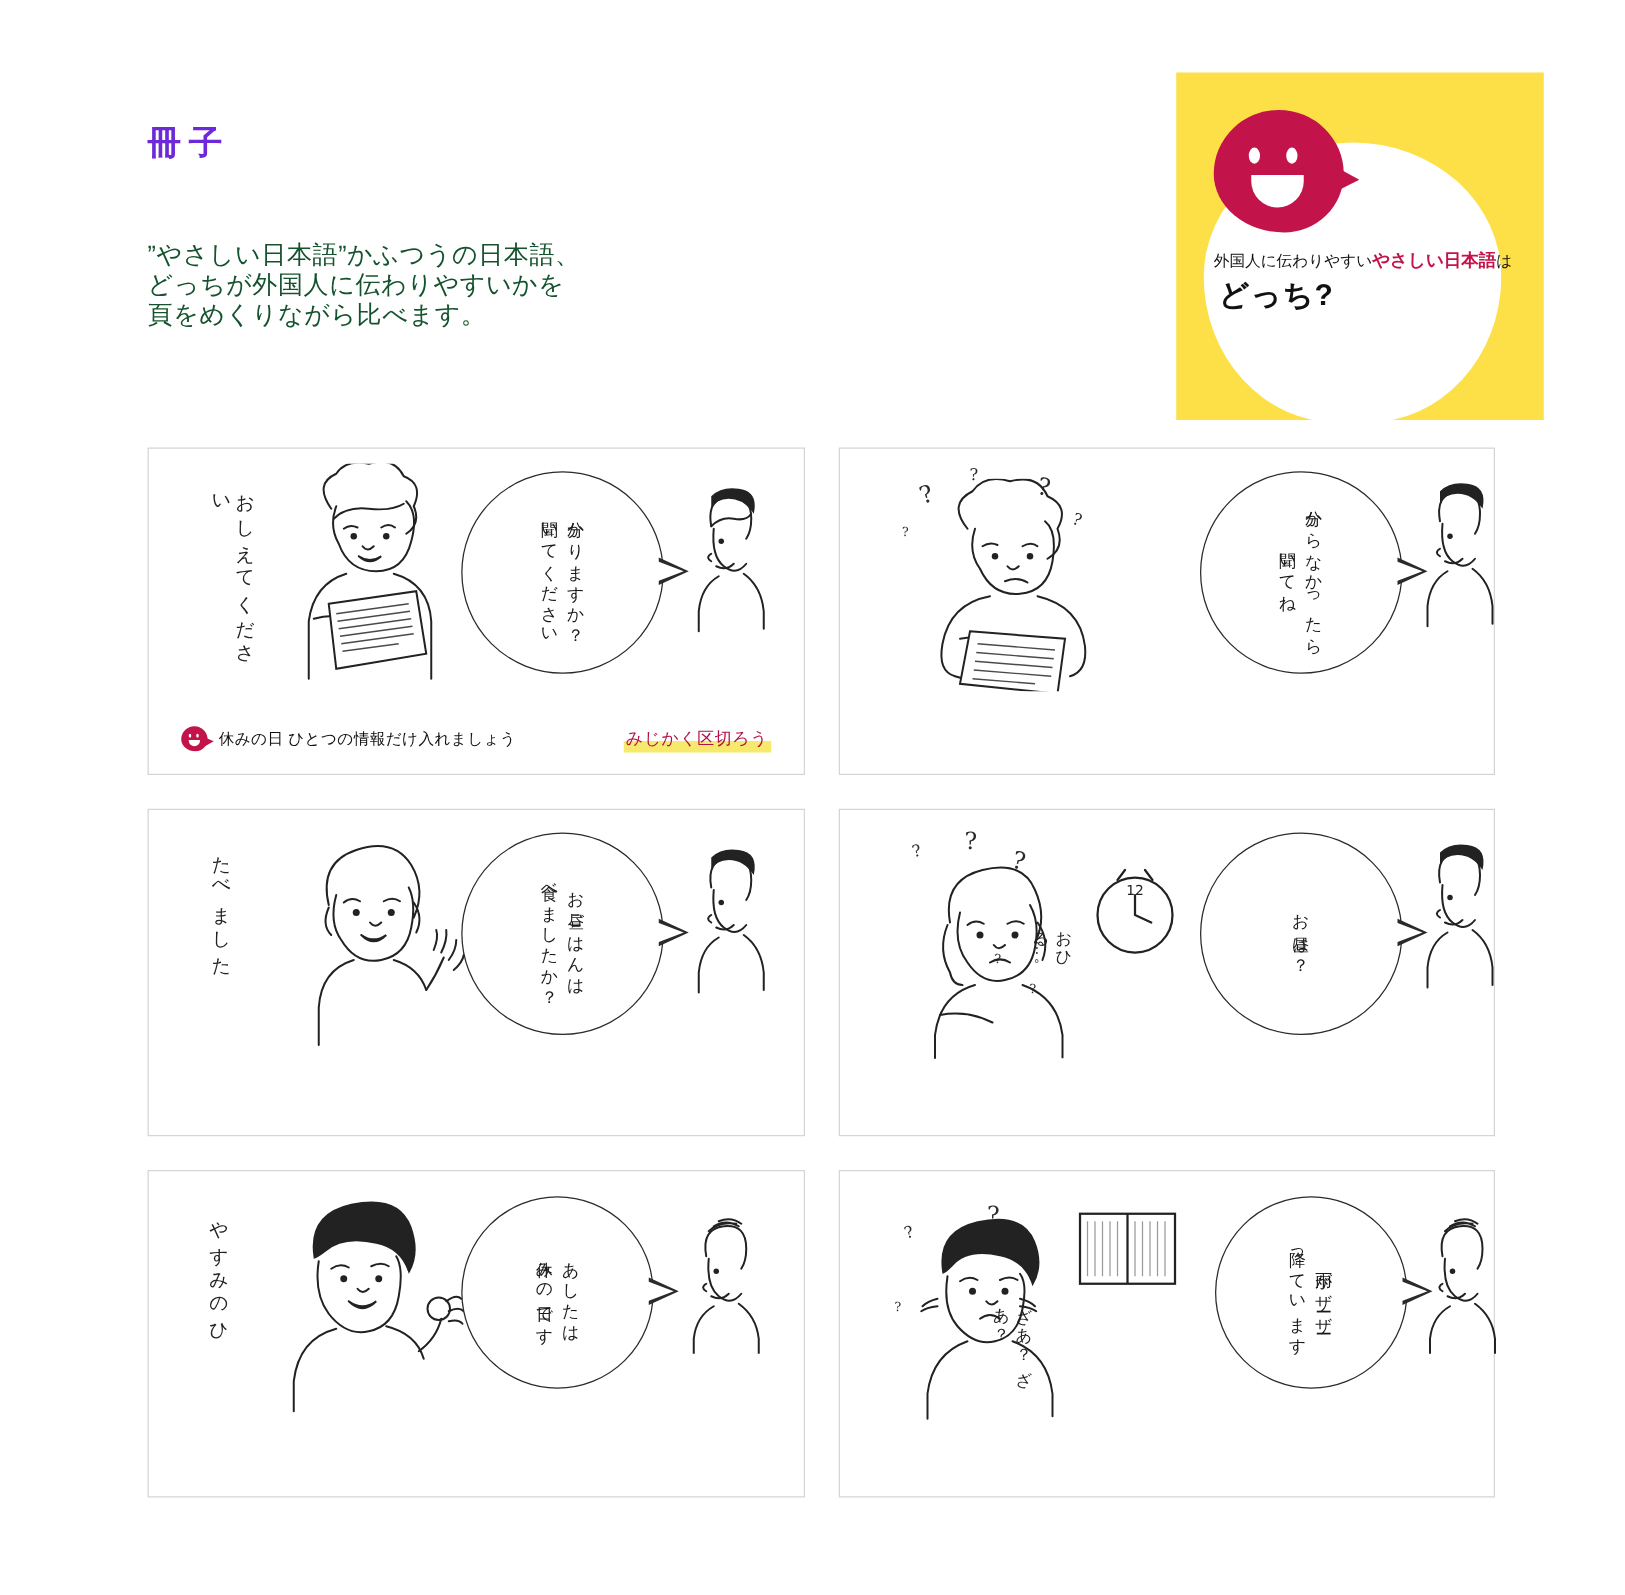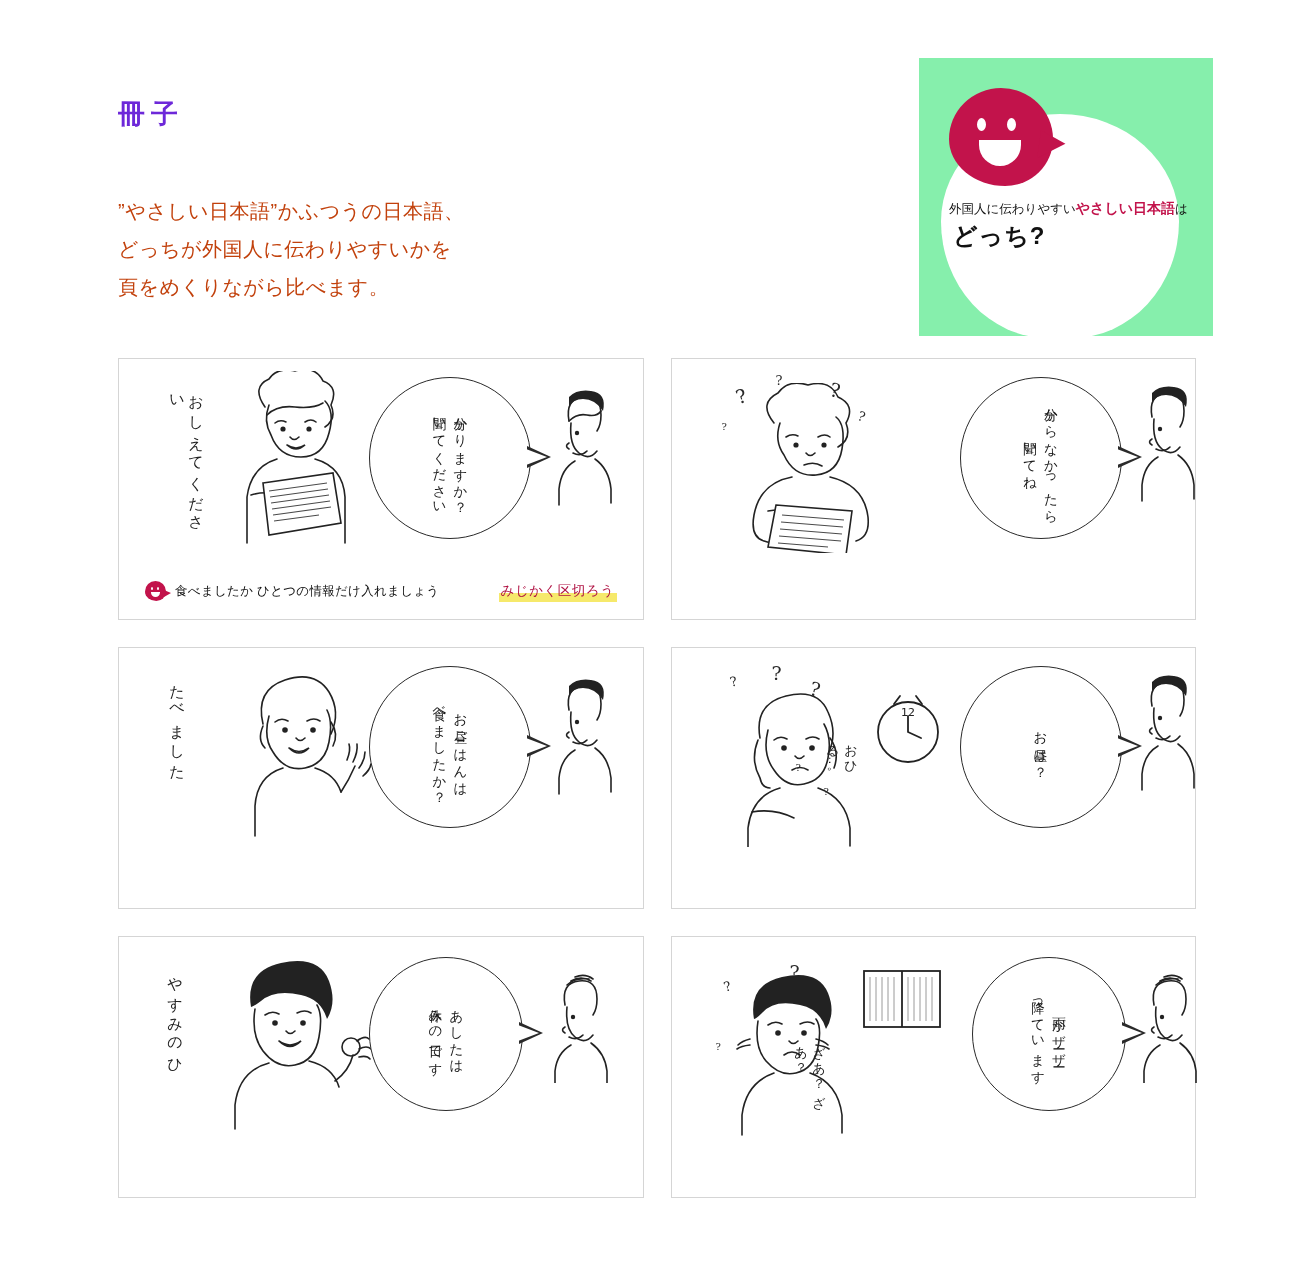--- a/index.html
+++ b/index.html
@@ -25,34 +25,34 @@
     font-size: 27px;
     font-weight: 700;
     letter-spacing: 6px;
     color: #6d28d9;
   }
   #intro-text {
     position: absolute;
     left: 118px;
     top: 172px;
     font-size: 20px;
-    line-height: 38px;
-    color: #c2410c;
+    line-height: 24px;
+    color: #14532d;
     letter-spacing: 0.5px;
     white-space: pre-line;
   }
 
   
   #cover-thumb {
     position: absolute;
-    left: 919px;
+    left: 941px;
     top: 58px;
     width: 294px;
     height: 278px;
-    background: #86efac;
+    background: #fde047;
     overflow: hidden;
   }
   #cover-thumb .white-blob {
     position: absolute;
     left: 22px;
     top: 56px;
     width: 238px;
     height: 224px;
     background: #ffffff;
     border-radius: 50% 50% 45% 45% / 48% 48% 52% 52%;
@@ -359,21 +359,21 @@
           </g>
           <path d="M20 10 q8 -8 22 -6 q16 2 12 20 q-8 -12 -20 -12 q-10 0 -14 8 z" fill="#222"></path>
         </svg>
       </div>
       <div class="panel-footer">
         <span class="mini-face">
           <i class="me l"></i>
           <i class="me r"></i>
           <i class="mm"></i>
         </span>
-        <span class="footer-note">食べましたか ひとつの情報だけ入れましょう</span>
+        <span class="footer-note">休みの日 ひとつの情報だけ入れましょう</span>
         <span class="footer-tip">みじかく区切ろう</span>
       </div>
     </div>
 
     <div class="panel">
       <div class="scene">
         <span class="qmark" style="left:64px; top:26px; transform:rotate(-18deg);">?</span>
         <span class="qmark sm" style="left:104px; top:14px;">?</span>
         <span class="qmark" style="left:158px; top:20px; transform:rotate(12deg);">?</span>
         <span class="qmark sm" style="left:186px; top:50px; transform:rotate(20deg);">?</span>

